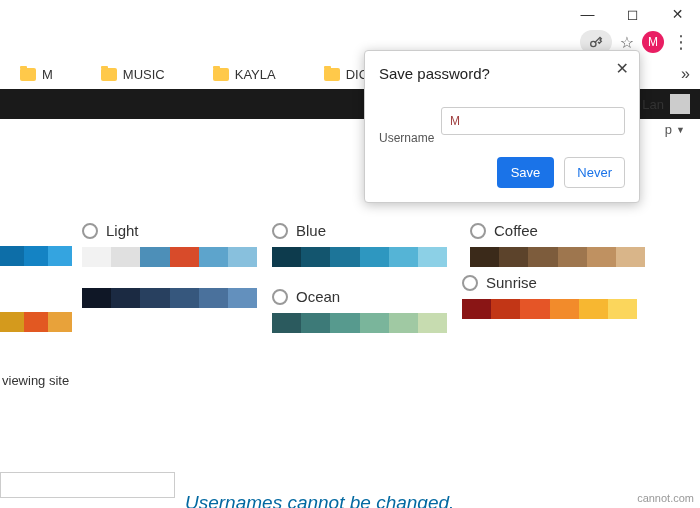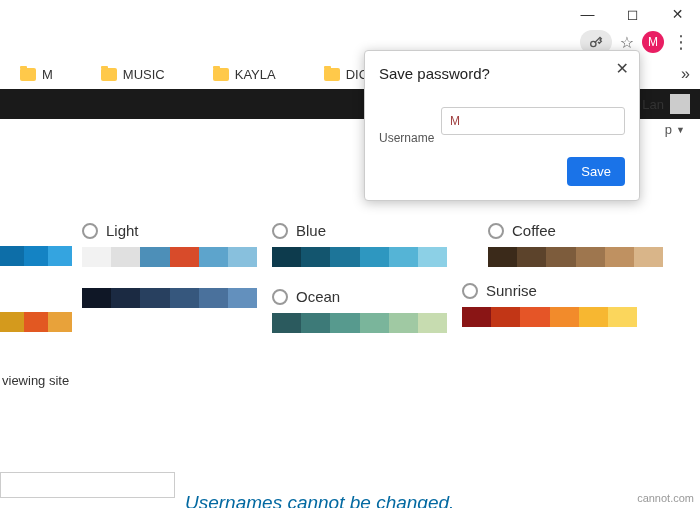--- a/index.html
+++ b/index.html
@@ -114,20 +114,21 @@
 
 <div class="dialog">
   <div class="dialog-close">✕</div>
   <div class="dialog-title">Save password?</div>
   <div class="field-row">
     <div class="field-label">Username</div>
     <input class="username-input" value="M" style="">
   </div>
   <div class="dialog-buttons">
     <button class="btn-save">Save</button>
+    <button class="btn-never">Never</button>
   </div>
 </div>
 
 <div class="partial-swatch">
   <div class="sw" style="background:#0d6ea8"></div>
     <div class="sw" style="background:#1483c4"></div>
     <div class="sw" style="background:#34a4e0"></div>
 </div>
 <div class="partial-swatch2">
   <div class="sw" style="background:#d49a1d"></div>
@@ -158,21 +159,21 @@
       </div>
     <div class="swatch">
         <div class="sw" style="background:#0d3b4d"></div>
         <div class="sw" style="background:#13556e"></div>
         <div class="sw" style="background:#1d7599"></div>
         <div class="sw" style="background:#2e97c0"></div>
         <div class="sw" style="background:#55b4d6"></div>
         <div class="sw" style="background:#8cd0e6"></div>
       </div>
   </div>
-  <div class="theme" style="top:0; left:488px">
+  <div class="theme" style="top:0; left:470px">
     <div class="theme-head">
         <span class="radio"></span>
         <span>Coffee</span>
       </div>
     <div class="swatch">
         <div class="sw" style="background:#3b2a1a"></div>
         <div class="sw" style="background:#5c432b"></div>
         <div class="sw" style="background:#7d5c3c"></div>
         <div class="sw" style="background:#9e764e"></div>
         <div class="sw" style="background:#bf9161"></div>
@@ -197,21 +198,21 @@
       </div>
     <div class="swatch">
         <div class="sw" style="background:#2b5a5e"></div>
         <div class="sw" style="background:#3d7a78"></div>
         <div class="sw" style="background:#579a8e"></div>
         <div class="sw" style="background:#7ab59b"></div>
         <div class="sw" style="background:#a0c9a3"></div>
         <div class="sw" style="background:#c7dcb0"></div>
       </div>
   </div>
-  <div class="theme" style="top:60px; left:462px">
+  <div class="theme" style="top:52px; left:462px">
     <div class="theme-head">
         <span class="radio"></span>
         <span>Sunrise</span>
       </div>
     <div class="swatch">
         <div class="sw" style="background:#8a1515"></div>
         <div class="sw" style="background:#c23616"></div>
         <div class="sw" style="background:#e55527"></div>
         <div class="sw" style="background:#f28b2b"></div>
         <div class="sw" style="background:#f7b731"></div>

